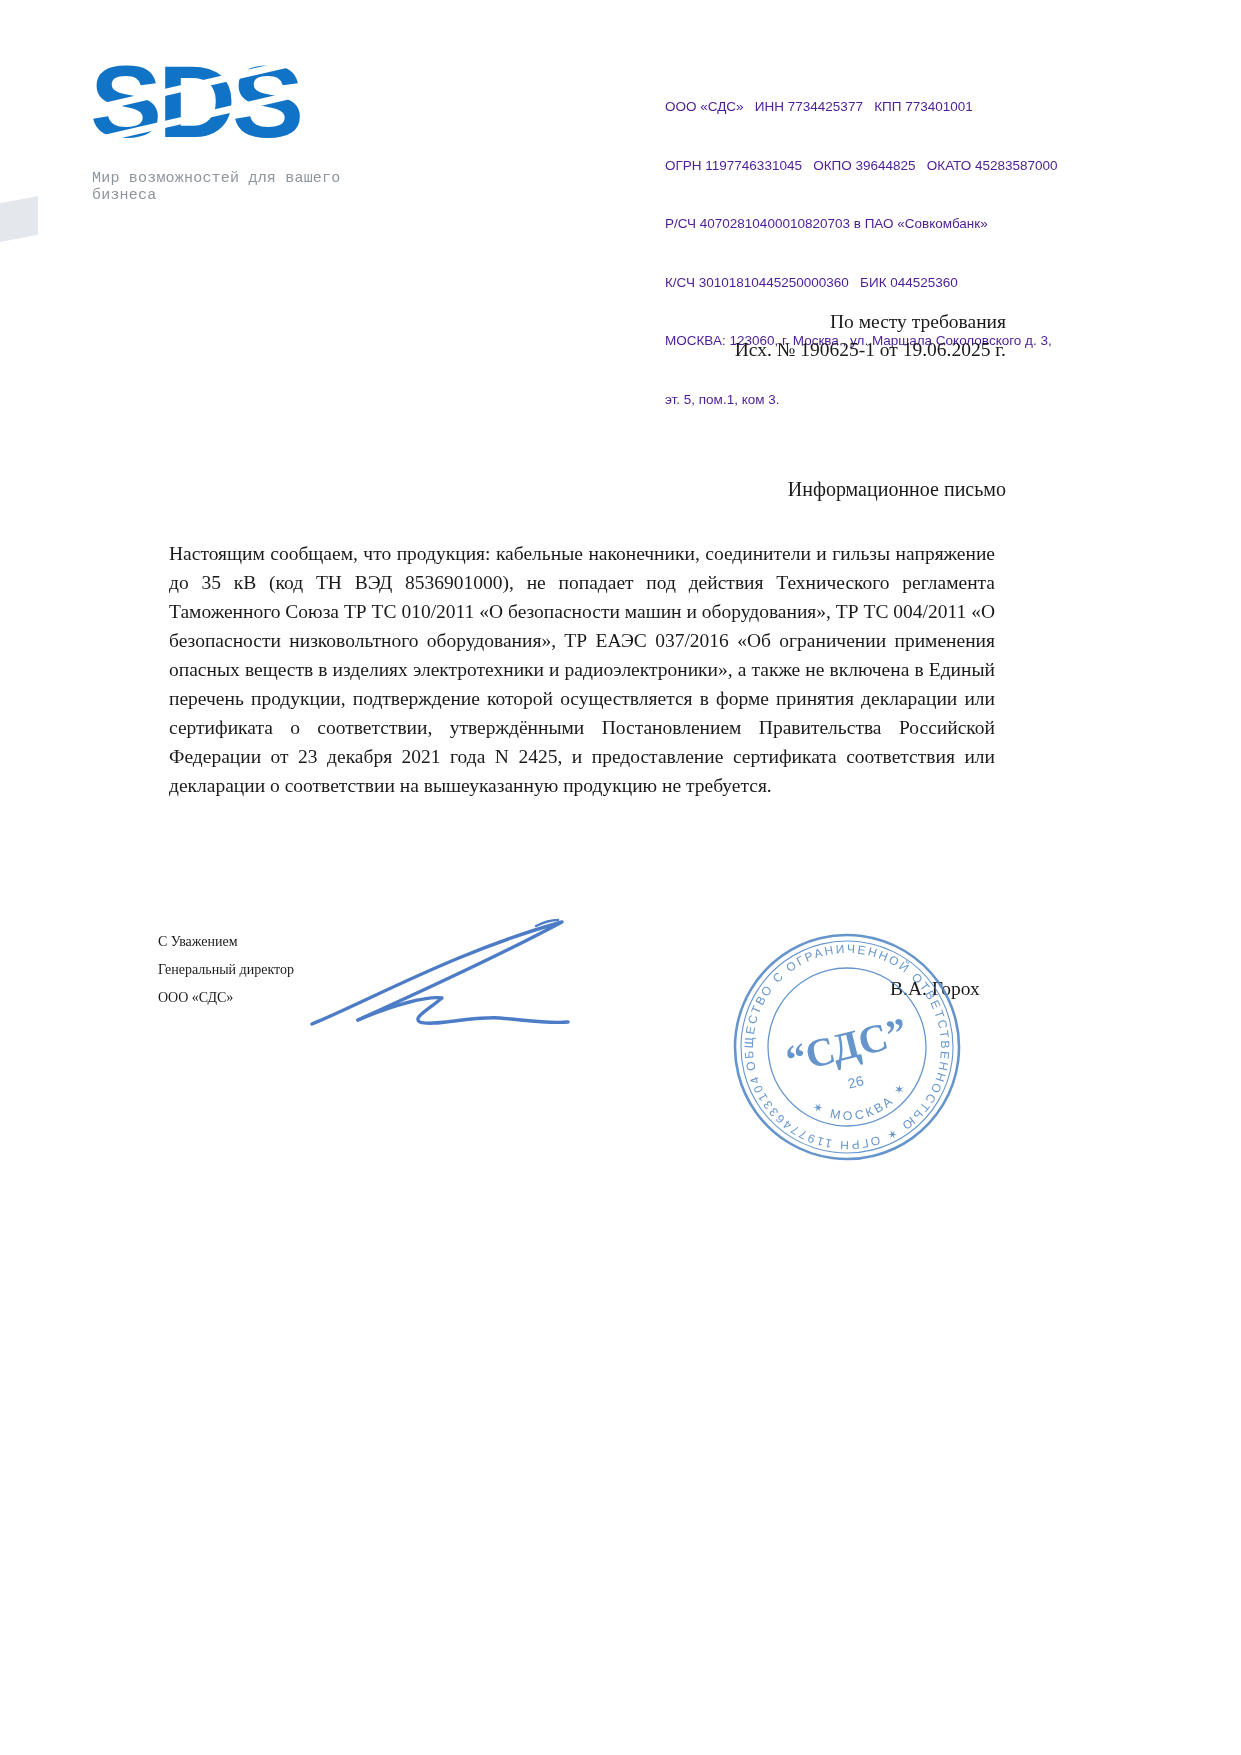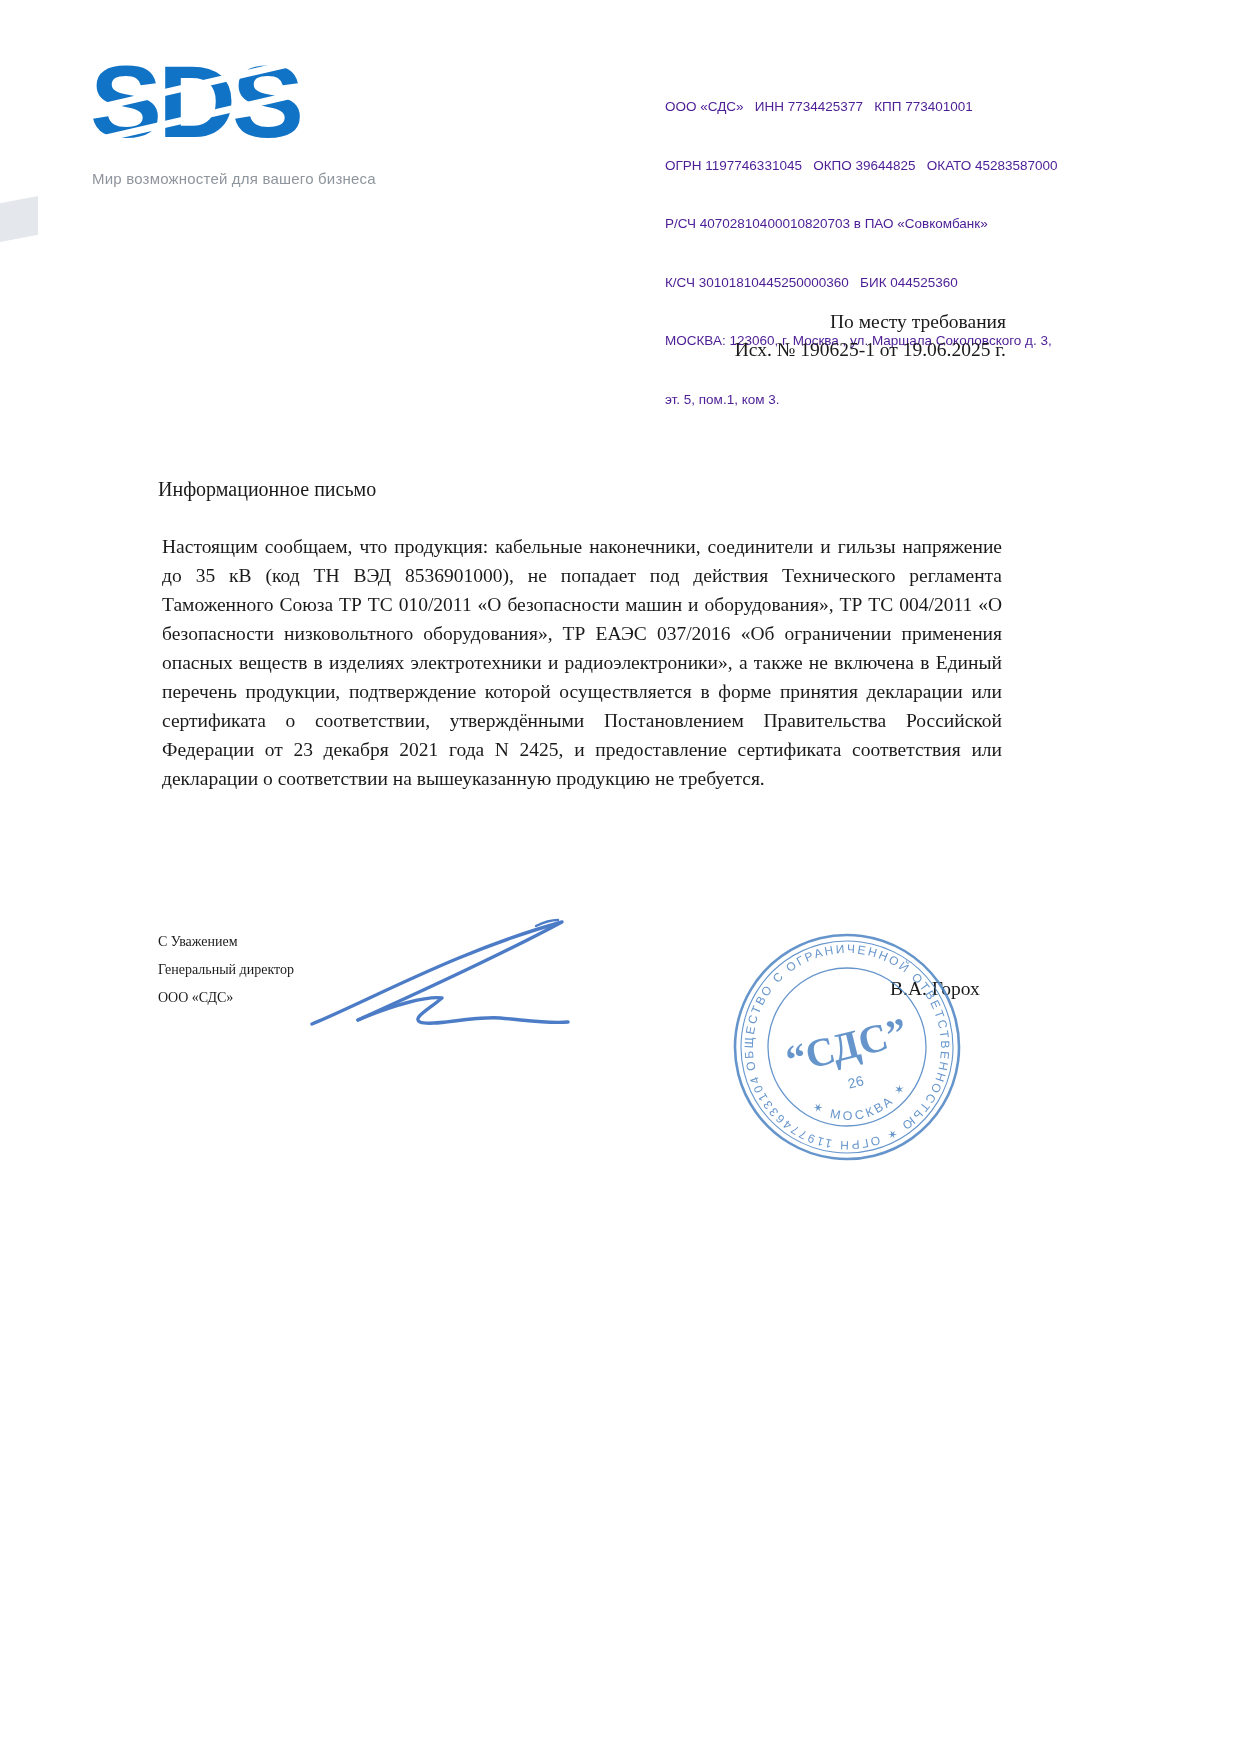--- a/index.html
+++ b/index.html
@@ -41,21 +41,21 @@
     width: 116%;
     height: 7px;
     background: #ffffff;
     transform: rotate(-13deg);
   }
   .cut1 { top: 34px; }
   .cut2 { top: 66px; }
   .tagline {
     margin-top: 14px;
     margin-left: 2px;
-    font-family: Liberation Sans, sans-serif;
+    font-family: Liberation Mono, monospace;
     font-size: 15px;
     color: #8e959d;
     letter-spacing: 0.2px;
   }
   .company-info {
     position: absolute;
     left: 665px;
     top: 58px;
     font-family: "Liberation Sans", "DejaVu Sans", sans-serif;
     font-size: 13.5px;
@@ -87,34 +87,34 @@
     width: 848px;
     text-align: right;
     font-size: 19.5px;
     line-height: 28px;
   }
   .letter-title {
     position: absolute;
     left: 0;
     top: 478px;
     width: 848px;
-    text-align: left;
+    text-align: right;
     font-size: 20px;
     font-weight: 400;
   }
   .body-text {
     position: absolute;
     left: 0;
     top: 528px;
     width: 848px;
     font-size: 19.5px;
     line-height: 29px;
     text-align: justify;
   }
-  .body-text p { margin: 4px; }
+  .body-text p { margin: 11px; }
 
   
   .sign-left {
     position: absolute;
     left: 0;
     top: 928px;
     font-size: 14px;
     line-height: 28px;
   }
   .signer-name {

